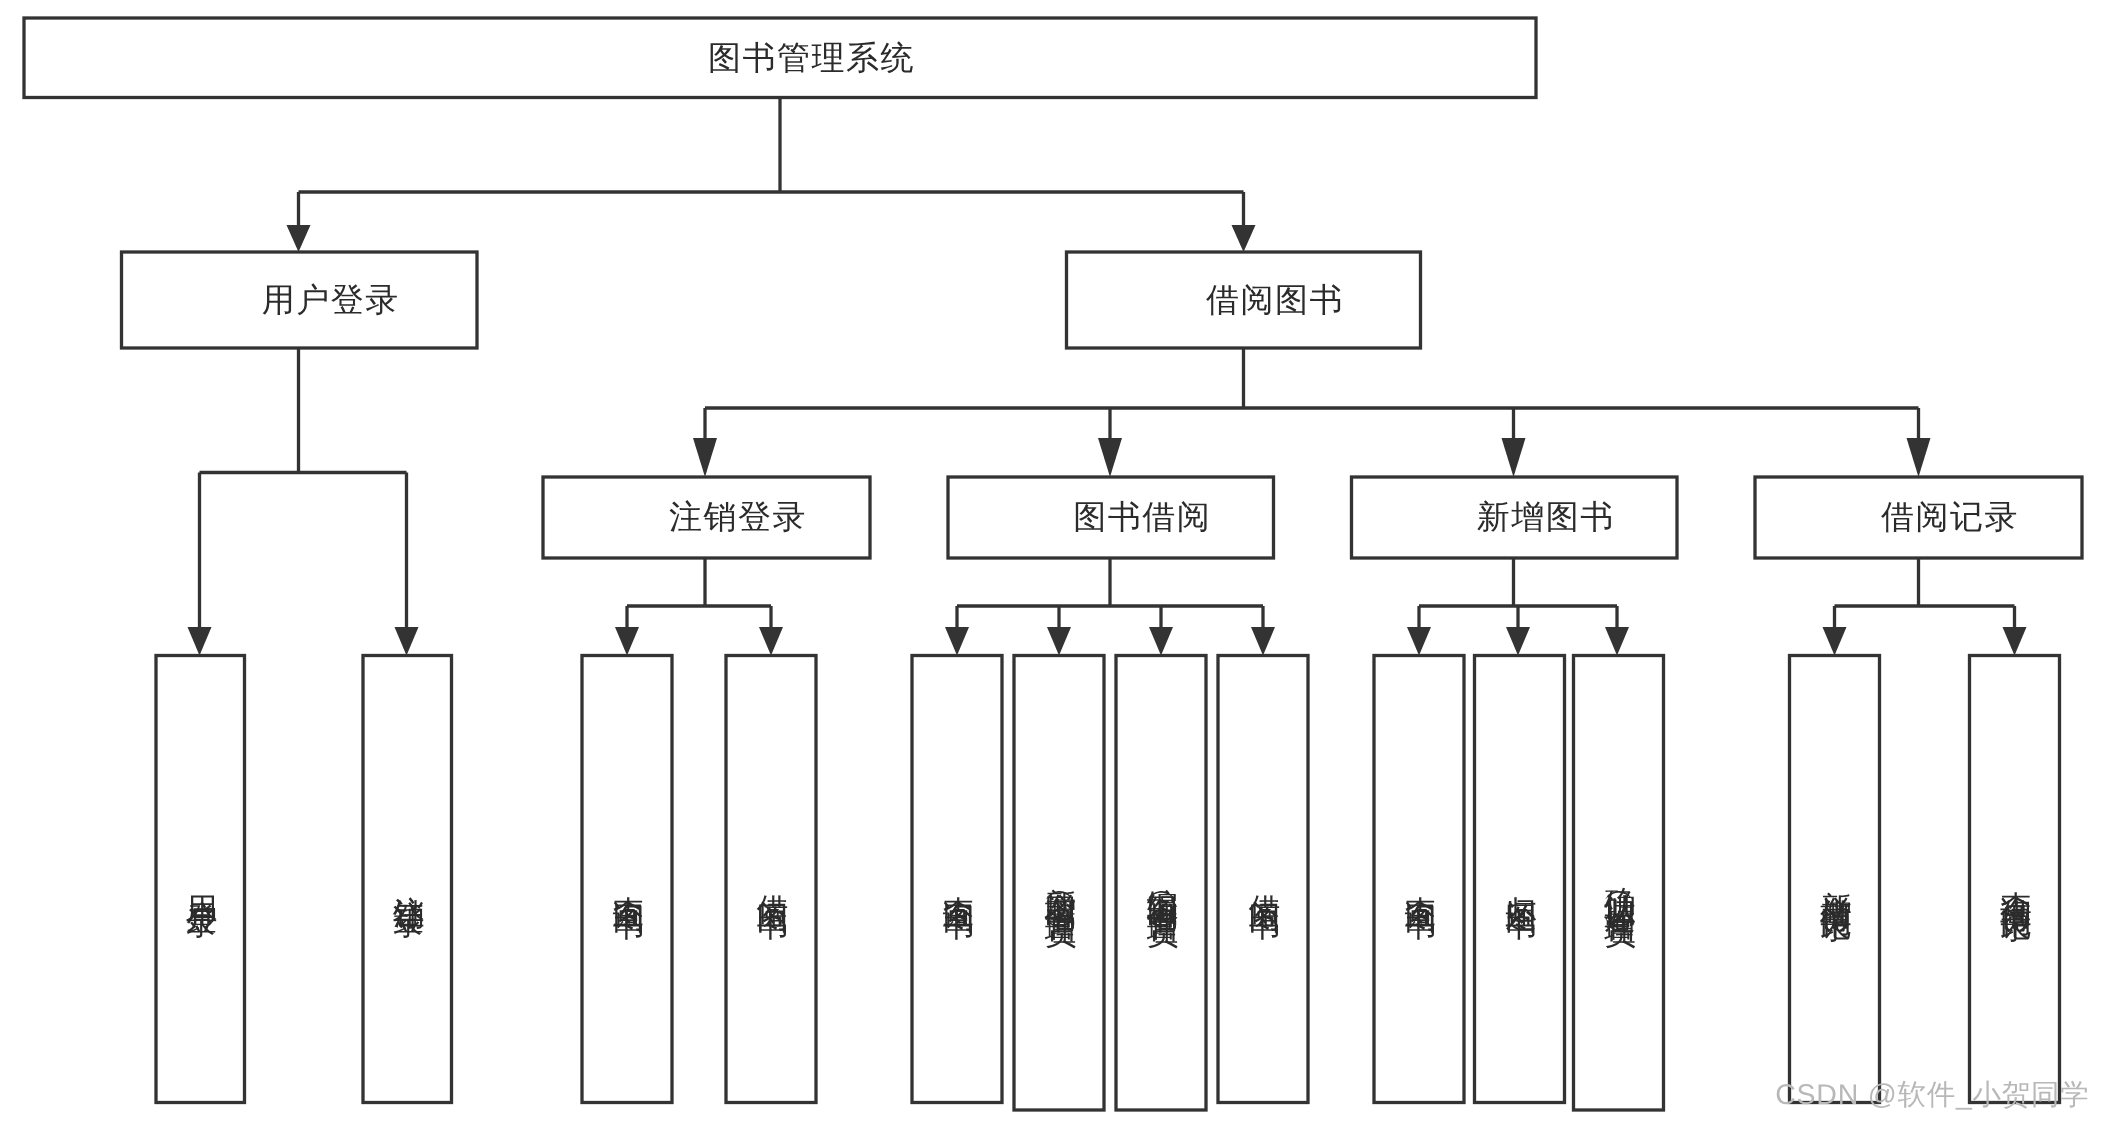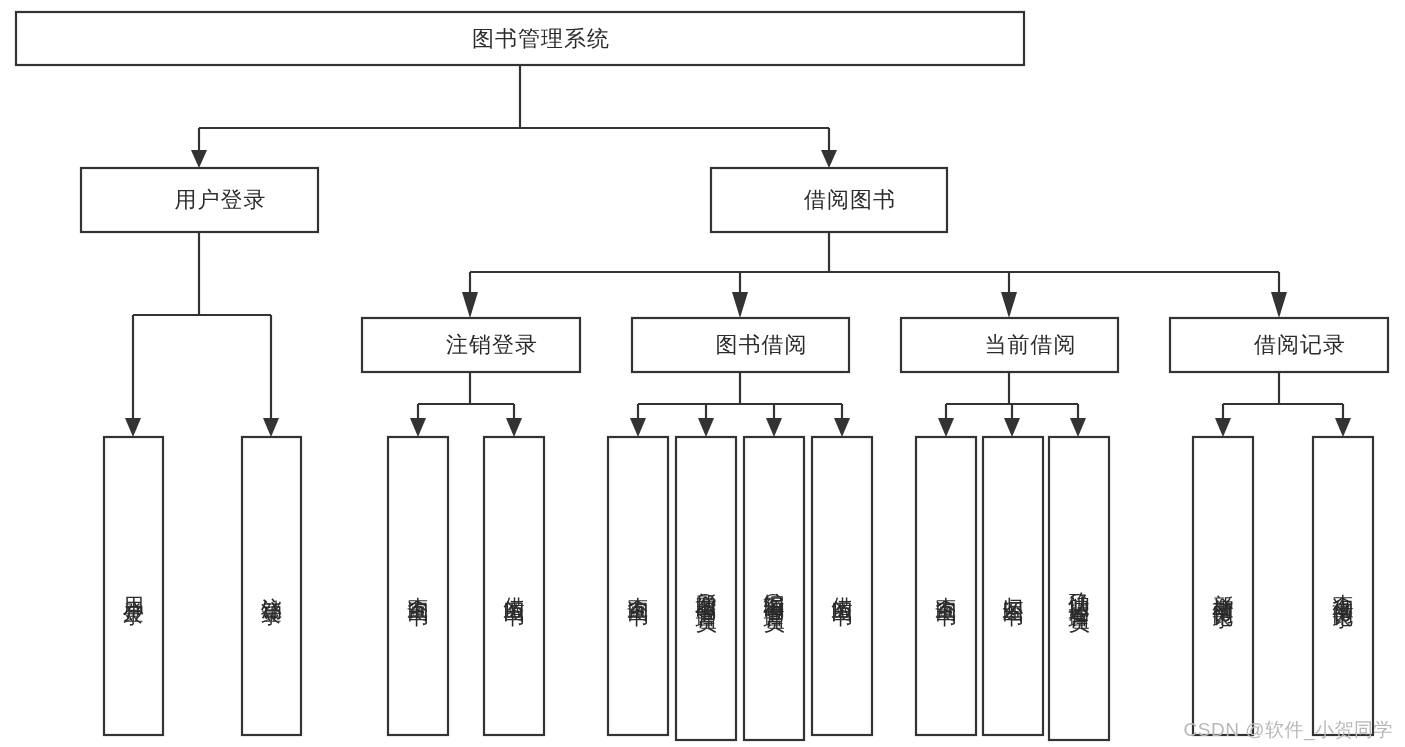--- a/index.html
+++ b/index.html
@@ -208,21 +208,21 @@
     <span class="hlabel-text">借阅图书</span>
   </div>
 
   <div class="hlabel-wrap" style="left:362px; top:318px; width:218px; height:54px;">
     <span class="hlabel-text">注销登录</span>
   </div>
   <div class="hlabel-wrap" style="left:632px; top:318px; width:217px; height:54px;border-radius:12px;">
     <span class="hlabel-text">图书借阅</span>
   </div>
   <div class="hlabel-wrap" style="left:901px; top:318px; width:217px; height:54px;">
-    <span class="hlabel-text">当前借阅</span>
+    <span class="hlabel-text">新增图书</span>
   </div>
   <div class="hlabel-wrap" style="left:1170px; top:318px; width:218px; height:54px;border-radius:11px;">
     <span class="hlabel-text">借阅记录</span>
   </div>
 
   <div class="vlabel-wrap" style="left:104px; top:437px; width:59px; height:298px;">
     <span class="vlabel-text">用户登录</span>
   </div>
   <div class="vlabel-wrap" style="left:242px; top:437px; width:59px; height:298px;">
     <span class="vlabel-text">注销登录</span>

